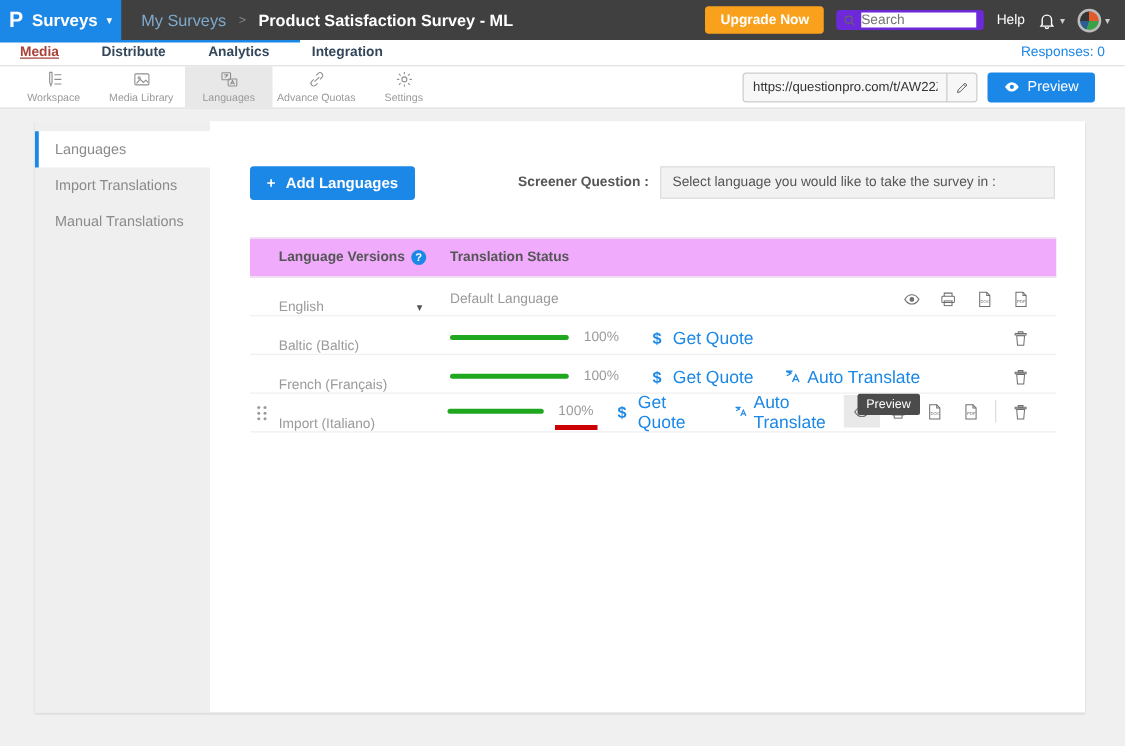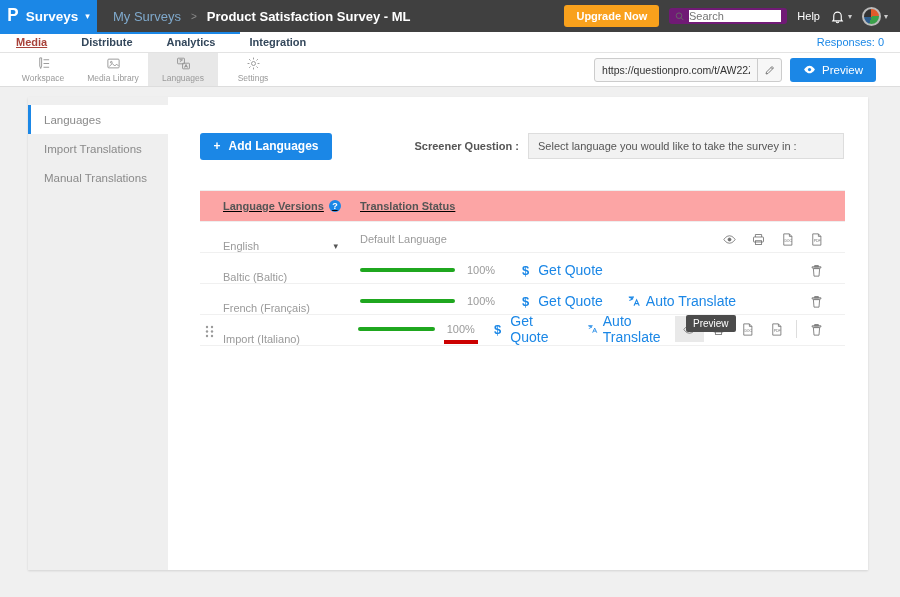--- a/index.html
+++ b/index.html
@@ -13,21 +13,21 @@
   .logo-glyph { font-size:17px; font-weight:bold; transform:scaleY(1.05); }
   .product-label { font-size:13.5px; font-weight:bold; }
   .caret { font-size:9px; color:#fff; }
   .crumbs { display:flex; align-items:center; gap:10px; margin-left:16px; }
   .crumb-parent { color:#7fa9cc; font-size:13px; }
   .crumb-sep { color:#8a8a8a; font-size:10px; }
   .crumb-title { color:#fff; font-size:13px; font-weight:bold; }
   .topbar-right { margin-left:auto; display:flex; align-items:center; gap:10px; padding-right:12px; }
   .upgrade-btn { background:#f9a11c; color:#fff; font-size:11px; font-weight:bold;
     border:none; border-radius:3px; padding:5px 12px; cursor:pointer; }
-  .searchbox { background:#701a75; border-radius:3px; height:16px; width:118px; display:flex;
+  .searchbox { background:#6d28d9; border-radius:3px; height:16px; width:118px; display:flex;
     align-items:center; padding:0 6px; gap:4px; }
   .searchbox input { border:none; outline:none; font-size:11px; width:100%;
     font-family:"Liberation Sans",sans-serif; color:#333; }
   .help-label { color:#fff; font-size:11px; }
   .bell-wrap,.avatar-wrap { display:flex; align-items:center; gap:3px; }
   .caret-sm { font-size:8px; color:#ccc; }
   .avatar { width:19px; height:19px; border-radius:50%; border:2px solid #bbb;
     background:conic-gradient(#e05a2b 0 25%, #3aa04a 25% 55%, #2d5d8e 55% 75%, #333 75% 100%); }
 
   
@@ -71,22 +71,22 @@
   .actions-row { position:absolute; left:32px; right:24px; top:36px; height:26px; display:flex; align-items:center; }
   .add-btn { background:#1b87e6; color:#fff; border:none; border-radius:3px; height:27px; width:132px;
     font-size:12px; font-weight:bold; display:flex; align-items:center; justify-content:center; gap:8px;
     cursor:pointer; font-family:"Liberation Sans",sans-serif; }
   .screener-label { margin-left:auto; font-size:11px; font-weight:bold; color:#555; margin-right:9px; }
   .screener-select { width:316px; height:26px; background:#f2f2f2; border:1px solid #ddd;
     display:flex; align-items:center; padding:0 9px; font-size:11px; color:#555; cursor:pointer; }
 
   
   .table { position:absolute; left:32px; top:93px; width:645px; }
-  .thead { height:32px; background:#fca5a5; border-top:1px solid #eee; border-bottom:1px solid #eee;
-    display:flex; align-items:center;text-decoration:underline; }
+  .thead { height:32px; background:#f0abfc; border-top:1px solid #eee; border-bottom:1px solid #eee;
+    display:flex; align-items:center; }
   .th { font-size:11px; font-weight:bold; color:#555; }
   .th-name { width:160px; padding-left:23px; display:flex; align-items:center; gap:5px; }
   .q-badge { width:12px; height:12px; border-radius:50%; background:#1b87e6; color:#fff; font-size:9px;
     font-weight:bold; display:flex; align-items:center; justify-content:center; cursor:pointer; }
   .row { height:31px; border-bottom:1px solid #f0f0f0; display:flex; align-items:flex-end; position:relative; }
   .cell-name { width:160px; padding-left:23px; font-size:11px; color:#9a9a9a; display:flex;
     align-items:center; }
   .name-caret { margin-left:auto; margin-right:22px; font-size:9px; color:#555; cursor:pointer; }
   .cell-status { flex:1; display:flex; align-items:center; font-size:11px; color:#9a9a9a; }
   .progress { width:95px; height:4px; border-radius:2px; background:#1fa71f; margin-right:12px; }
@@ -171,20 +171,28 @@
     <svg viewBox="0 0 24 24">
         <rect x="2.5" y="3.5" width="11" height="9" rx="1"></rect>
         <rect x="10.5" y="11.5" width="11" height="9" rx="1"></rect>
         <path d="M5.5 6h5M8 6v1.5M6 9.5C7.5 9 9.5 7.5 10 6"></path>
         <path d="M13.5 18.5l2.5-5 2.5 5M14.3 17h3.4"></path>
       </svg>
     <span class="tool-label">Languages</span>
   </div>
   <div class="tool-item">
     <svg viewBox="0 0 24 24">
+        <path d="M9 15l6-6"></path>
+        <path d="M8 12l-2.5 2.5a3.5 3.5 0 005 5L13 17"></path>
+        <path d="M16 12l2.5-2.5a3.5 3.5 0 00-5-5L11 7"></path>
+      </svg>
+    <span class="tool-label">Advance Quotas</span>
+  </div>
+  <div class="tool-item">
+    <svg viewBox="0 0 24 24">
         <circle cx="12" cy="12" r="3.2"></circle>
         <path d="M12 2.5v3M12 18.5v3M2.5 12h3M18.5 12h3M5 5l2.2 2.2M16.8 16.8L19 19M19 5l-2.2 2.2M7.2 16.8L5 19"></path>
       </svg>
     <span class="tool-label">Settings</span>
   </div>
   <div class="toolbar-right">
     <div class="url-box">
       <input value="https://questionpro.com/t/AW22Zd1S1" style="">
       <div class="url-edit">
         <svg viewBox="0 0 24 24">

